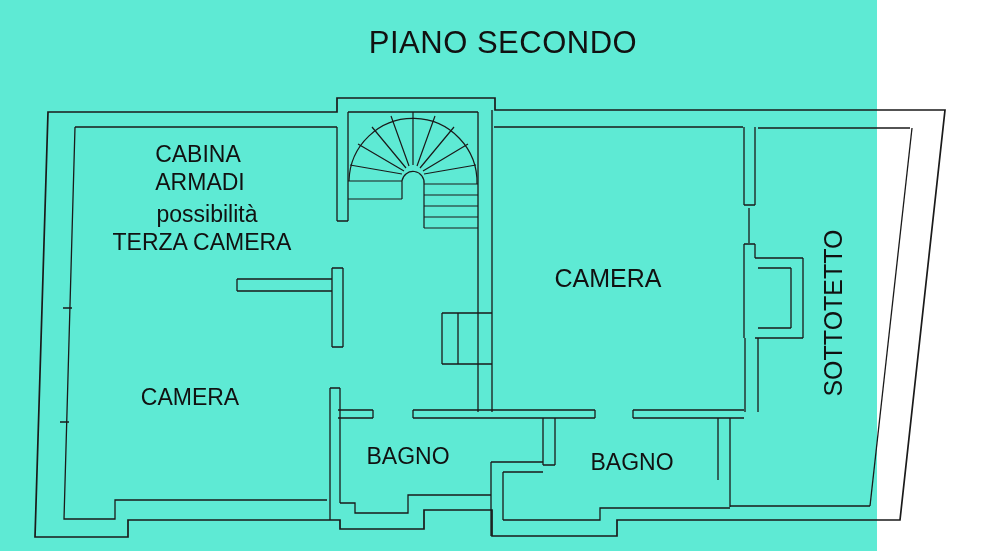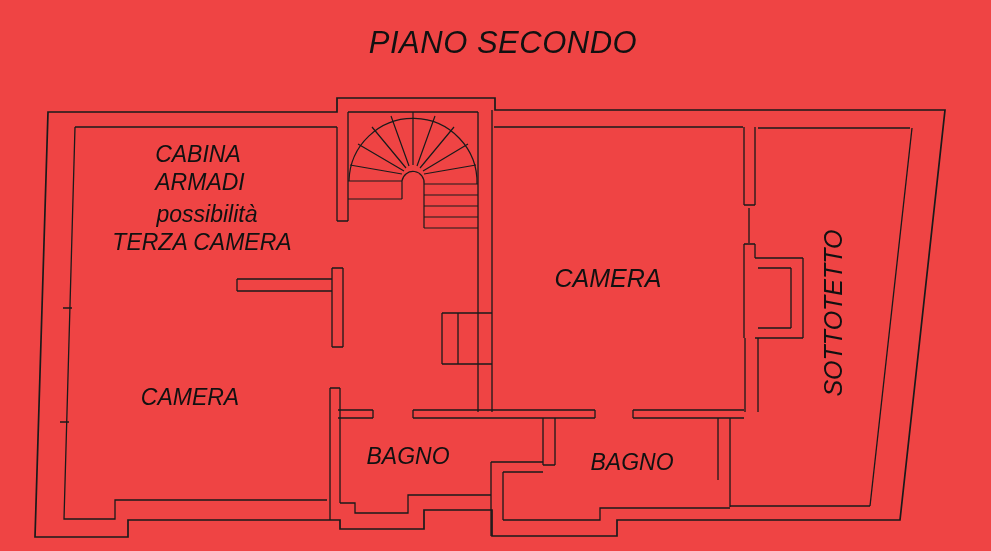--- a/index.html
+++ b/index.html
@@ -6,24 +6,23 @@
     margin: 0;
     padding: 0;
     background: #ffffff;
     width: 991px;
     height: 551px;
     overflow: hidden;
     font-family: "Liberation Sans", sans-serif;
   }
   .plan-wrap {
     position: relative;
-    width: 991px;
+    width: 877px;
     height: 551px;
-    background: #ef4444;
-    font-style: italic;
+    background: #5eead4;
   }
   svg { display: block; }
   .wall  { fill: none; stroke: #1a1a1a; stroke-width: 1.7px; }
   .wall-thin { fill: none; stroke: #1a1a1a; stroke-width: 1.3px; }
   .stair { fill: none; stroke: #1a1a1a; stroke-width: 1.2px; }
   text.room-label {
     fill: #111111;
     font-family: "Liberation Sans", sans-serif;
     font-size: 23px;
     text-anchor: middle;

